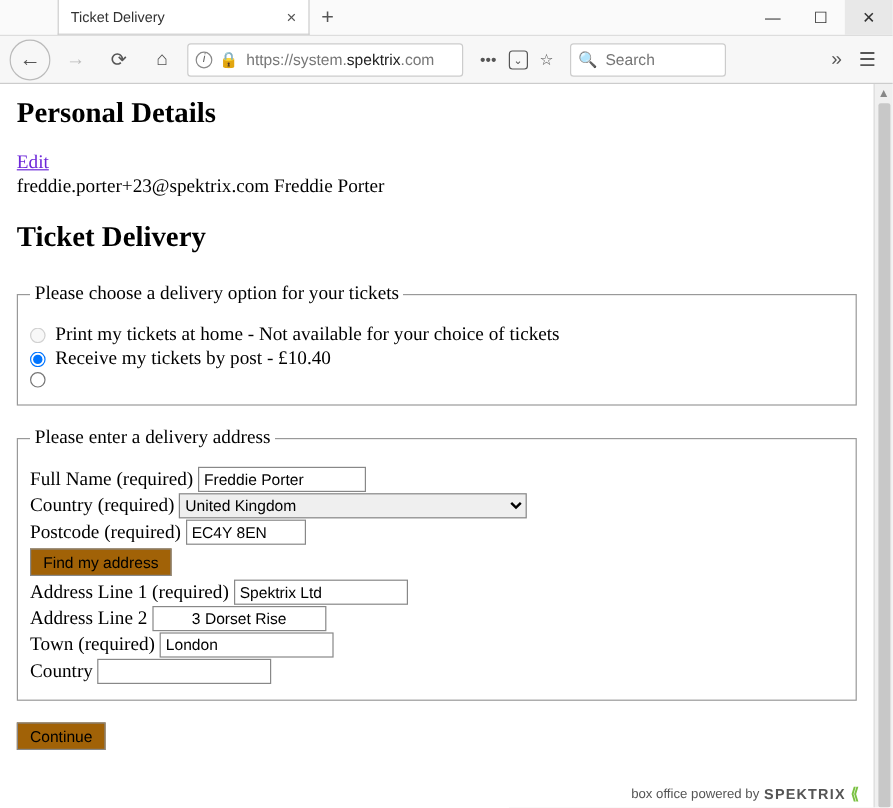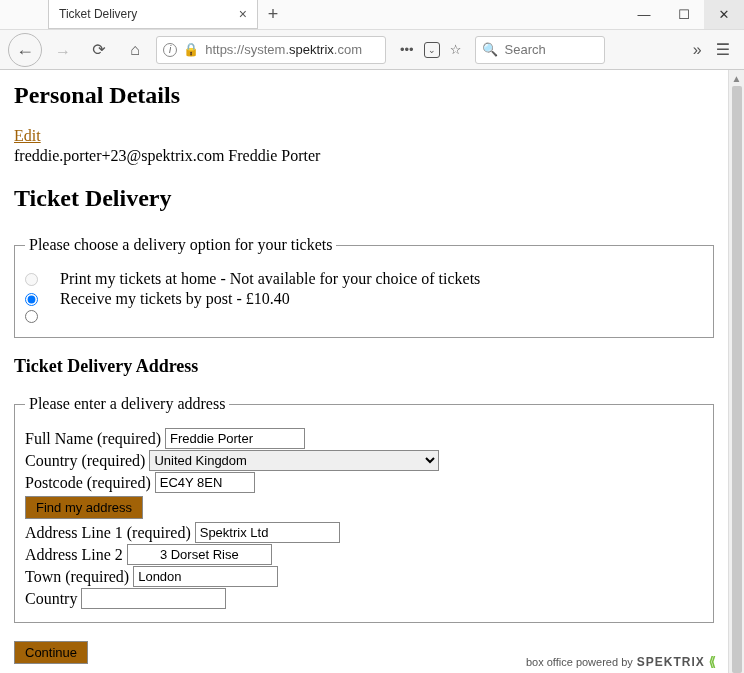--- a/index.html
+++ b/index.html
@@ -128,30 +128,30 @@
   }
   .scrollbar {
     width: 16px;
     background: #f0f0f0;
     border-left: 1px solid #ddd;
     display:flex; flex-direction:column; align-items:center;
   }
   .scroll-arrow { height:16px; font-size:10px; color:#888; display:flex;align-items:center;justify-content:center;}
   .scroll-thumb { width:10px; background:#c8c8c8; border-radius:2px; margin-top:0; flex:1; }
   h2.pd { font-size: 24px; font-weight:bold; margin: 6px 0 18px 0; }
-  .edit-link { color: #a16207; text-decoration: underline; }
+  .edit-link { color: #6d28d9; text-decoration: underline; }
   .userline { margin-top: 2px; margin-bottom: 20px; }
   h2.td { font-size: 24px; font-weight:bold; margin: 10px 0 24px 0; }
   fieldset {
     border: 1px solid #999;
     padding: 14px 10px 12px 10px;
     margin: 0 0 18px 0;
   }
   legend { padding: 0 4px; font-size: 16px; }
-  .radio-row { display:flex; align-items:center; gap:22px; margin: 2px 0; }
+  .radio-row { display:flex; align-items:center; gap:8px; margin: 2px 0; }
   .radio-row input[type=radio] { margin:0; }
   .radio-row.disabled { color: #000; }
   .radio-row.disabled input { accent-color:#aaa; }
   h3.tda { font-size: 18px; font-weight:bold; margin: 0 0 18px 0; }
   .form-row { display:flex; align-items:center; gap:4px; margin:1px 0; }
   .form-row label { font-size:16px; }
   .form-row input[type=text] {
     font-family: Arial, sans-serif;
     font-size: 13px;
     padding: 2px 4px;
@@ -247,21 +247,20 @@
       </div>
       <div class="radio-row">
         <input type="radio" name="deliv" checked="" style="">
         <label>Receive my tickets by post - £10.40</label>
       </div>
       <div class="radio-row">
         <input type="radio" name="deliv" style="">
       </div>
     </fieldset>
 
-    <h3 class="tda">Ticket Delivery Address</h3>
 
     <fieldset>
       <legend>Please enter a delivery address</legend>
 
       <div class="form-row">
         <label>Full Name (required)</label>
         <input type="text" style="width: 140px;" value="Freddie Porter">
       </div>
       <div class="form-row">
         <label>Country (required)</label>

